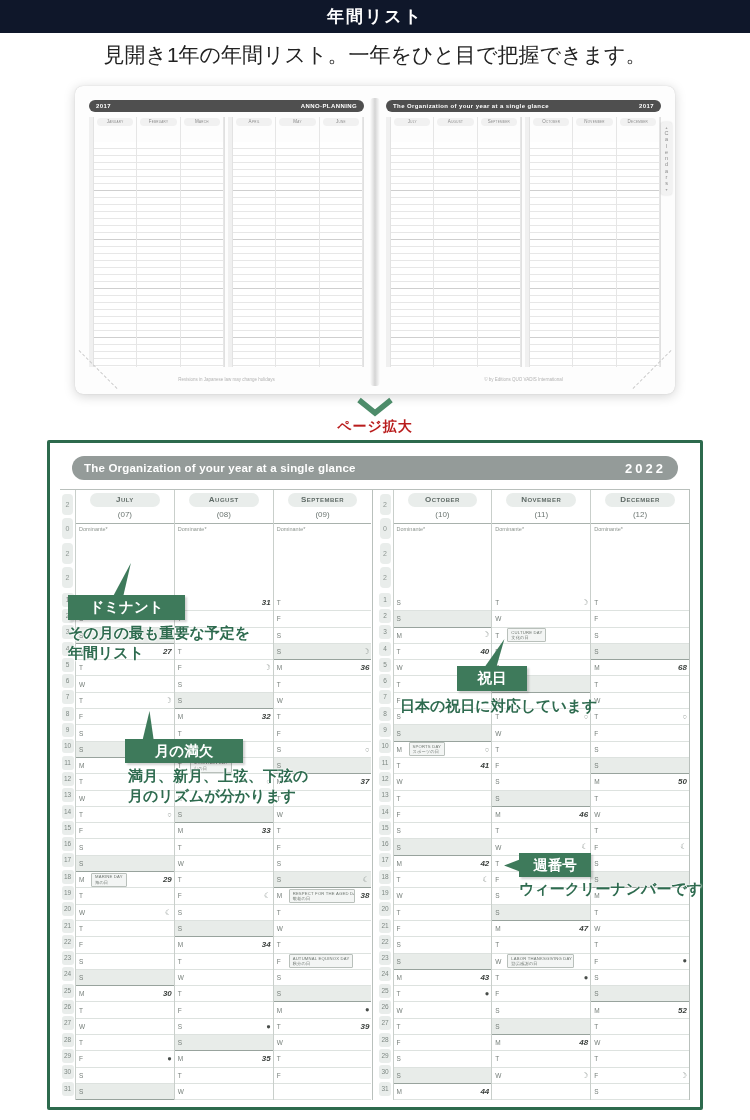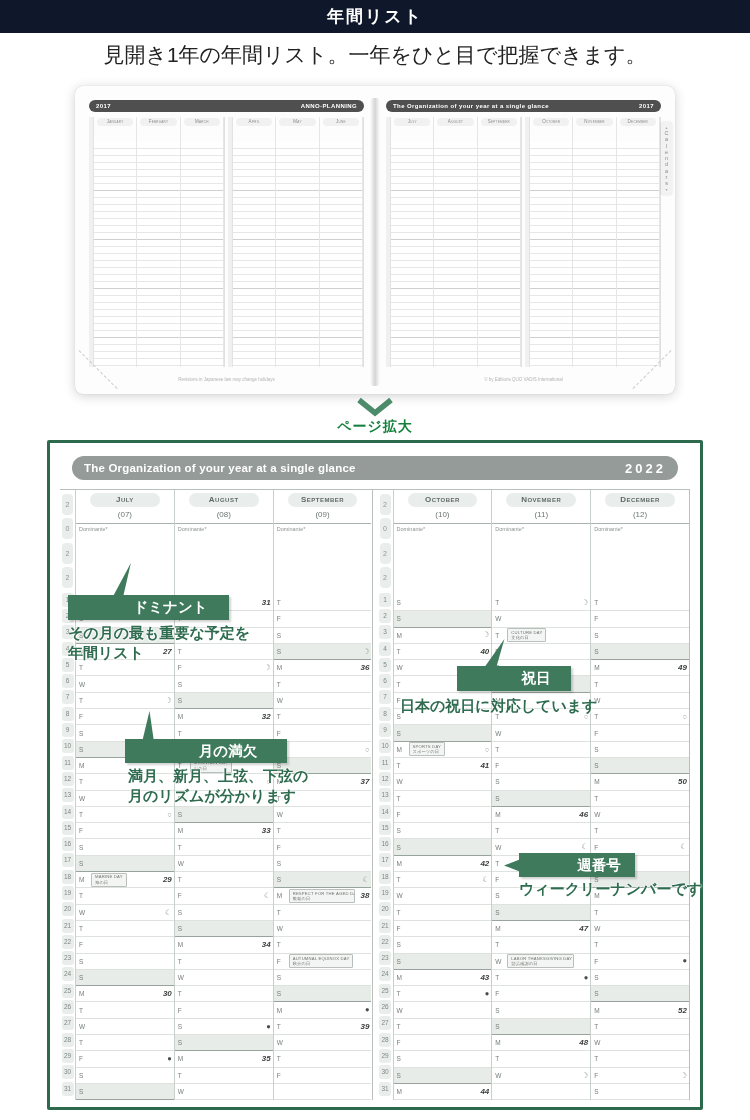--- a/index.html
+++ b/index.html
@@ -34,21 +34,21 @@
   .perf{position:absolute;width:54px;border-top:1.5px dashed #cccccc;}
   .pl{left:-12px;bottom:16px;transform:rotate(45deg);}
   .pr{right:-12px;bottom:16px;transform:rotate(-45deg);}
   .sidetab{position:absolute;right:-5px;top:24px;width:11px;background:#f2f2f2;border-radius:3px;padding:3px 0;
            text-align:center;color:#8b8b8b;font-size:5.5px;line-height:6.3px;box-shadow:0 0 2px rgba(0,0,0,.15);}
   .sidetab .tri{display:block;font-size:4px;color:#aaa;line-height:5px;}
 
   
   .cue{position:absolute;top:396px;left:0;width:100%;text-align:center;}
   .cue svg{display:block;margin:0 auto;}
-  .cue-label{font-size:14px;font-weight:bold;color:#15803d;letter-spacing:1px;}
+  .cue-label{font-size:14px;font-weight:bold;color:#b91c1c;letter-spacing:1px;}
 
   
   .calbox{position:absolute;left:47px;top:440px;width:656px;height:670px;box-sizing:border-box;
           border:3px solid #2d6a4d;background:#fff;padding:10px;border-radius:2px;}
   .cbar{height:24px;margin:3px 12px 0;background:#949b99;border-radius:12px;color:#fff;display:flex;
         justify-content:space-between;align-items:center;padding:0 12px;}
   .cbar .t{font-size:11.5px;font-weight:bold;letter-spacing:.2px;}
   .cbar .y{font-size:13px;font-weight:bold;letter-spacing:3px;}
   .cal-grid{display:flex;margin-top:9px;border-top:1px solid #b9c0bc;}
   .half{flex:1;display:flex;border-right:1px solid #b9c0bc;min-width:0;}
@@ -71,21 +71,21 @@
   .sp{flex:1;}
   .wn{font-size:8px;font-weight:bold;font-style:italic;color:#3c413e;padding-right:2px;}
   .mo{font-size:7.5px;color:#8b938f;padding-right:2px;line-height:1;}
   .mo.nm{color:#474c49;}
   .hb{flex:none;display:flex;flex-direction:column;justify-content:center;background:#f3f5f4;
       border:0.5px solid #b9c0bb;border-radius:1px;padding:0.5px 3px;max-width:60%;overflow:hidden;margin-left:1px;}
   .he,.hj{font-size:4.2px;color:#6d756f;white-space:nowrap;letter-spacing:.2px;line-height:1.3;}
 
   
   .co{position:absolute;color:#fff;font-weight:bold;font-size:14.5px;text-align:center;background:#3e7a5b;
-      box-shadow:1.5px 2px 2px rgba(0,0,0,.18);padding-left:44px;}
+      box-shadow:1.5px 2px 2px rgba(0,0,0,.18);}
   .ptr{position:absolute;background:#3e7a5b;}
   #co-dom{left:18px;top:152px;width:117px;height:25px;line-height:25px;}
   #ptr-dom{left:58px;top:120px;width:26px;height:34px;clip-path:polygon(88% 0,18% 100%,58% 100%);}
   #co-moon{left:75px;top:296px;width:118px;height:24px;line-height:24px;}
   #ptr-moon{left:88px;top:268px;width:24px;height:30px;clip-path:polygon(48% 0,18% 100%,66% 100%);}
   #co-hol{left:407px;top:223px;width:70px;height:25px;line-height:25px;}
   #ptr-hol{left:425px;top:196px;width:32px;height:29px;clip-path:polygon(92% 0,28% 100%,66% 100%);}
   #co-week{left:469px;top:410px;width:72px;height:24px;line-height:24px;}
   #ptr-week{left:454px;top:416px;width:17px;height:13px;clip-path:polygon(0 50%,100% 0,100% 100%);}
   .cotext{position:absolute;font-size:15px;font-weight:bold;color:#2e6b4f;line-height:19.5px;white-space:nowrap;
@@ -1165,21 +1165,21 @@
               <span class="dl">S</span>
               <span class="sp"></span>
             </div>
             <div class="dr sun">
               <span class="dl">S</span>
               <span class="sp"></span>
             </div>
             <div class="dr">
               <span class="dl">M</span>
               <span class="sp"></span>
-              <span class="wn">49</span>
+              <span class="wn">68</span>
             </div>
             <div class="dr">
               <span class="dl">T</span>
               <span class="sp"></span>
             </div>
             <div class="dr">
               <span class="dl">W</span>
               <span class="sp"></span>
             </div>
             <div class="dr">

